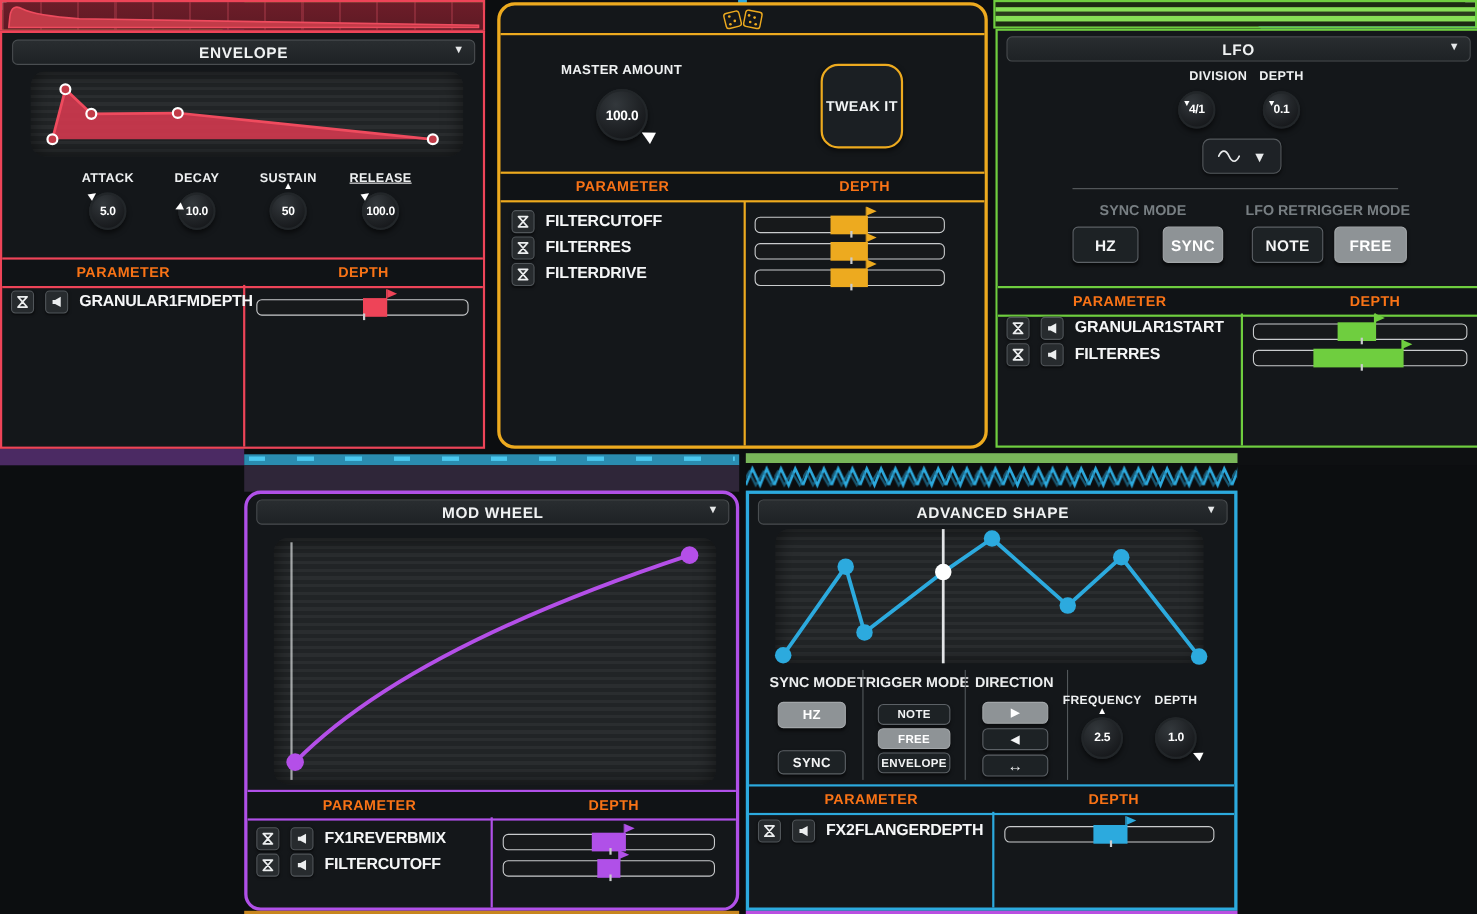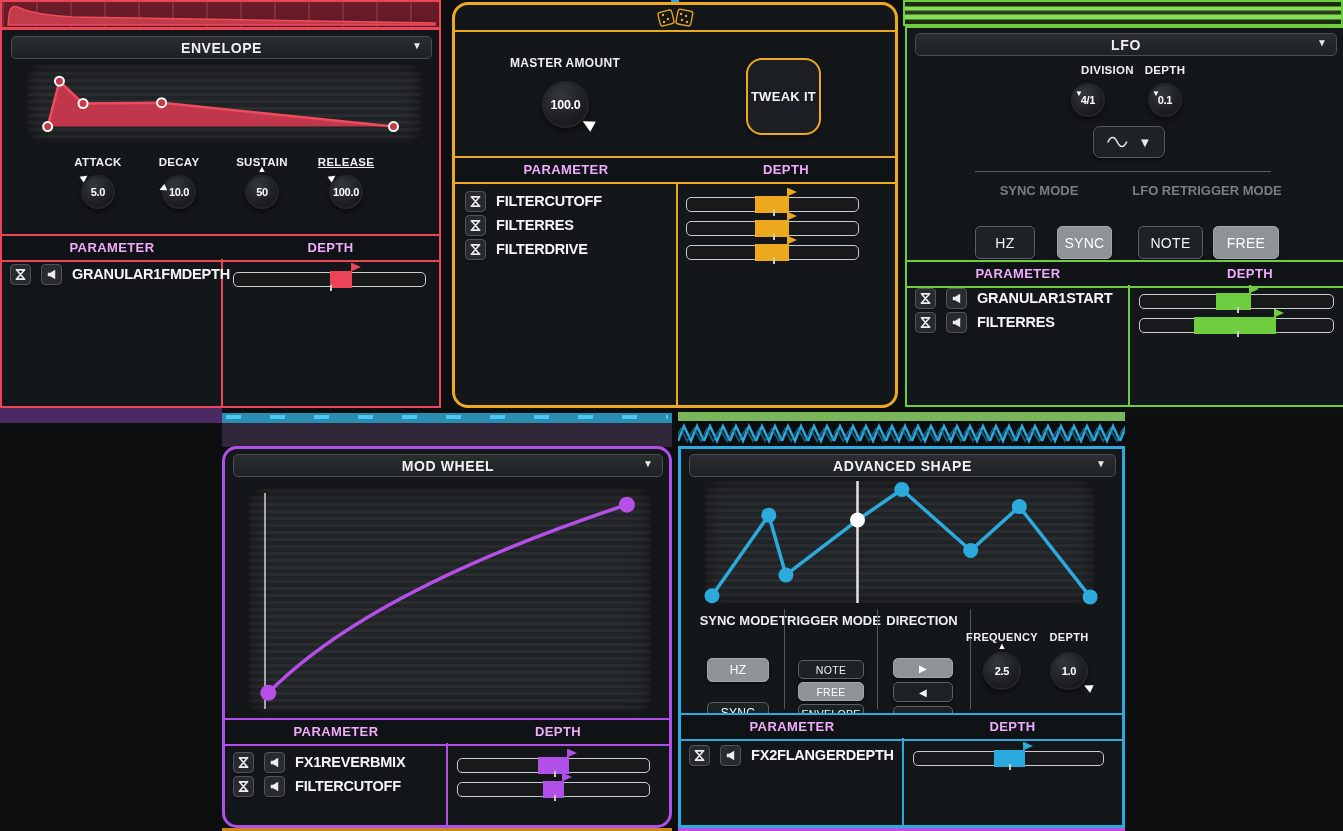--- a/index.html
+++ b/index.html
@@ -36,41 +36,41 @@
   .kptr{position:absolute;color:#fff;font-size:9px;line-height:1;}
   .kptr.tl{left:0px;top:-2px;transform:rotate(-35deg);}
   .kptr.l{left:-3px;top:9px;transform:rotate(-25deg);}
   .kptr.t{left:50%;top:-10px;transform:translateX(-50%);}
   .kptr.br{right:-4px;bottom:-2px;transform:rotate(25deg);font-size:11px;}
   .kptr.brbig{right:-6px;bottom:-2px;transform:rotate(28deg);font-size:15px;}
   .kptr.dtl{left:4px;top:7px;font-size:8px;}
 
   .thead{position:absolute;left:0;right:0;display:flex;border-top:2px solid var(--acc);
          border-bottom:2px solid var(--acc);background:#101316;}
-  .thcell{font-size:13px;font-weight:bold;letter-spacing:.4px;text-align:center;padding:4px 0 5px;color:#f0abfc;}
+  .thcell{font-size:13px;font-weight:bold;letter-spacing:.4px;text-align:center;padding:4px 0 5px;color:#f97316;}
   .vdiv{position:absolute;width:2px;background:var(--acc);}
 
   .mrow{position:absolute;display:flex;align-items:center;gap:10px;height:20px;justify-content:center;}
   .ibox{width:19px;height:19px;background:#272b2e;border:1px solid #51565a;border-radius:4px;
         display:flex;align-items:center;justify-content:center;box-shadow:0 1px 2px rgba(0,0,0,.5);}
   .rname{font-size:14.5px;font-weight:bold;letter-spacing:-.2px;color:#f5f6f7;white-space:nowrap;}
 
   .slider{position:absolute;height:24px;}
   .sl-track{position:absolute;left:0;right:0;top:8px;height:13px;background:#17191b;
             border:1.5px solid #c9cbcd;border-radius:5px;}
   .sl-block{position:absolute;top:-2px;bottom:-2px;background:var(--acc);}
   .sl-tick{position:absolute;left:50%;bottom:-5px;width:2px;height:6px;background:#c9cbcd;}
   .sl-flag{position:absolute;top:-1px;width:10px;height:9px;}
   .sl-flag::before{content:'';position:absolute;left:1px;top:0;width:0;height:0;
             border-left:9px solid var(--acc);border-top:4px solid transparent;border-bottom:4px solid transparent;}
   .sl-flag::after{content:'';position:absolute;left:0;top:0;width:1.5px;height:9px;background:var(--acc);}
 
   .tbtn{position:absolute;background:#1d2225;border:1px solid #5c6periments166;border:1px solid #5c6166;border-radius:5px;
-        color:#f3f4f5;font-weight:normal;display:flex;align-items:center;justify-content:center;
-        box-shadow:0 2px 3px rgba(0,0,0,.55);letter-spacing:.3px;margin-top:20px;}
+        color:#f3f4f5;font-weight:bold;display:flex;align-items:center;justify-content:center;
+        box-shadow:0 2px 3px rgba(0,0,0,.55);letter-spacing:.3px;}
   .tbtn.sel{background:#8e9396;border-color:#a2a6a9;color:#ffffff;}
 
   .glabel{position:absolute;transform:translateX(-50%);font-weight:bold;white-space:nowrap;}
   .gray{color:#787f83;}
   .sep{position:absolute;width:1px;background:#53585b;}
 
   
   .redband{position:absolute;left:0;top:0;width:441px;height:29px;border:2px solid #ee4458;box-sizing:border-box;
            background:repeating-linear-gradient(90deg,rgba(255,96,116,.22) 0 2px,transparent 2px 34px),
                       linear-gradient(#6d1d29,#5e1a24);z-index:3;}

